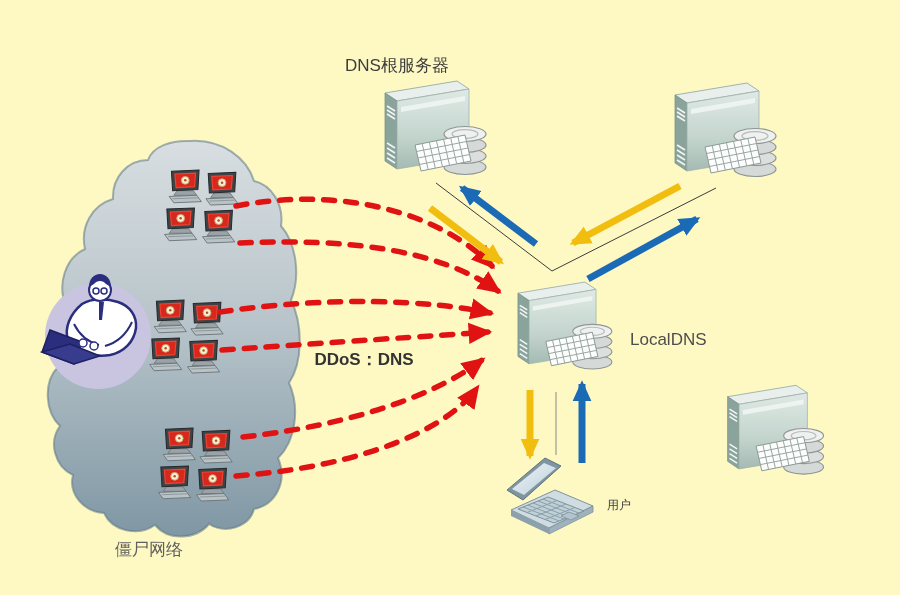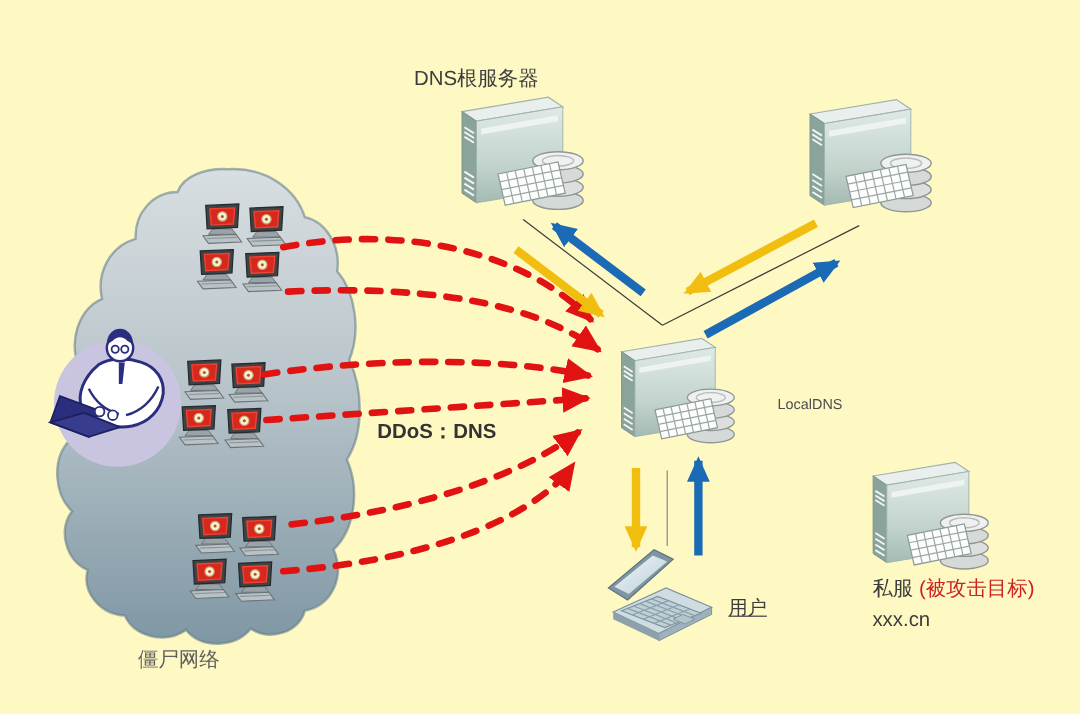--- a/index.html
+++ b/index.html
@@ -2,24 +2,24 @@
 <html><head>
 <meta charset="utf-8">
 <style>
   html,body{margin:0;padding:0;background:#fff;}
   .stage{
     position:relative;width:900px;height:595px;background:#fef9c3;
     font-family:"Liberation Sans","DejaVu Sans",sans-serif;overflow:hidden;
   }
   .stage svg{position:absolute;left:0;top:0;}
   .lbl{position:absolute;color:#3d3d3d;font-size:17px;white-space:nowrap;}
-  .lbl-localdns{left:648px;top:330px;font-size:12px;color:#4d4d4d;}
+  .lbl-localdns{left:630px;top:330px;font-size:17px;color:#4d4d4d;}
   .lbl-root{left:345px;top:54px;}
   .lbl-auth{left:630px;top:54px;}
-  .lbl-user{left:607px;top:497px;font-size:16px;text-decoration:underline;}
+  .lbl-user{left:607px;top:497px;font-size:12px;}
   .lbl-private{left:727px;top:478px;line-height:26px;}
   .lbl-private .target{color:#cc2222;}
   .lbl-botnet{left:115px;top:538px;color:#5f5f5f;}
   .ddos-title{
     position:absolute;left:290px;top:310px;width:148px;text-align:center;
     font-weight:bold;font-size:17px;color:#333;line-height:29px;margin-top:35px;
   }
   .caption{
     position:absolute;left:250px;top:528px;font-weight:bold;font-size:20px;
     color:#223232;line-height:31px;
@@ -193,26 +193,20 @@
       <path d="M0.17,0 V1 M0.33,0 V1 M0.5,0 V1 M0.67,0 V1 M0.83,0 V1 M0,0.25 H1 M0,0.5 H1 M0,0.75 H1" fill="none" stroke="#8ba0aa" vector-effect="non-scaling-stroke"></path>
     </g>
     <polygon points="56,64 64,60 74,64 66,68" fill="#b3c4cc" stroke="#7e929d" stroke-width="0.8"></polygon>
   </g>
 </svg>
 
 <div class="lbl lbl-root">DNS根服务器</div>
 <div class="lbl lbl-localdns">LocalDNS</div>
 <div class="lbl lbl-user">用户</div>
 
-<div class="lbl lbl-private">
-  <div>
-    <span>私服 </span><span class="target">(被攻击目标)</span>
-  </div>
-  <div>xxx.cn</div>
-</div>
 
 <div class="lbl lbl-botnet">僵尸网络</div>
 
 <div class="ddos-title">
   <div>DDoS：DNS</div>
 </div>
 
 <div class="caption">
 </div>
 

